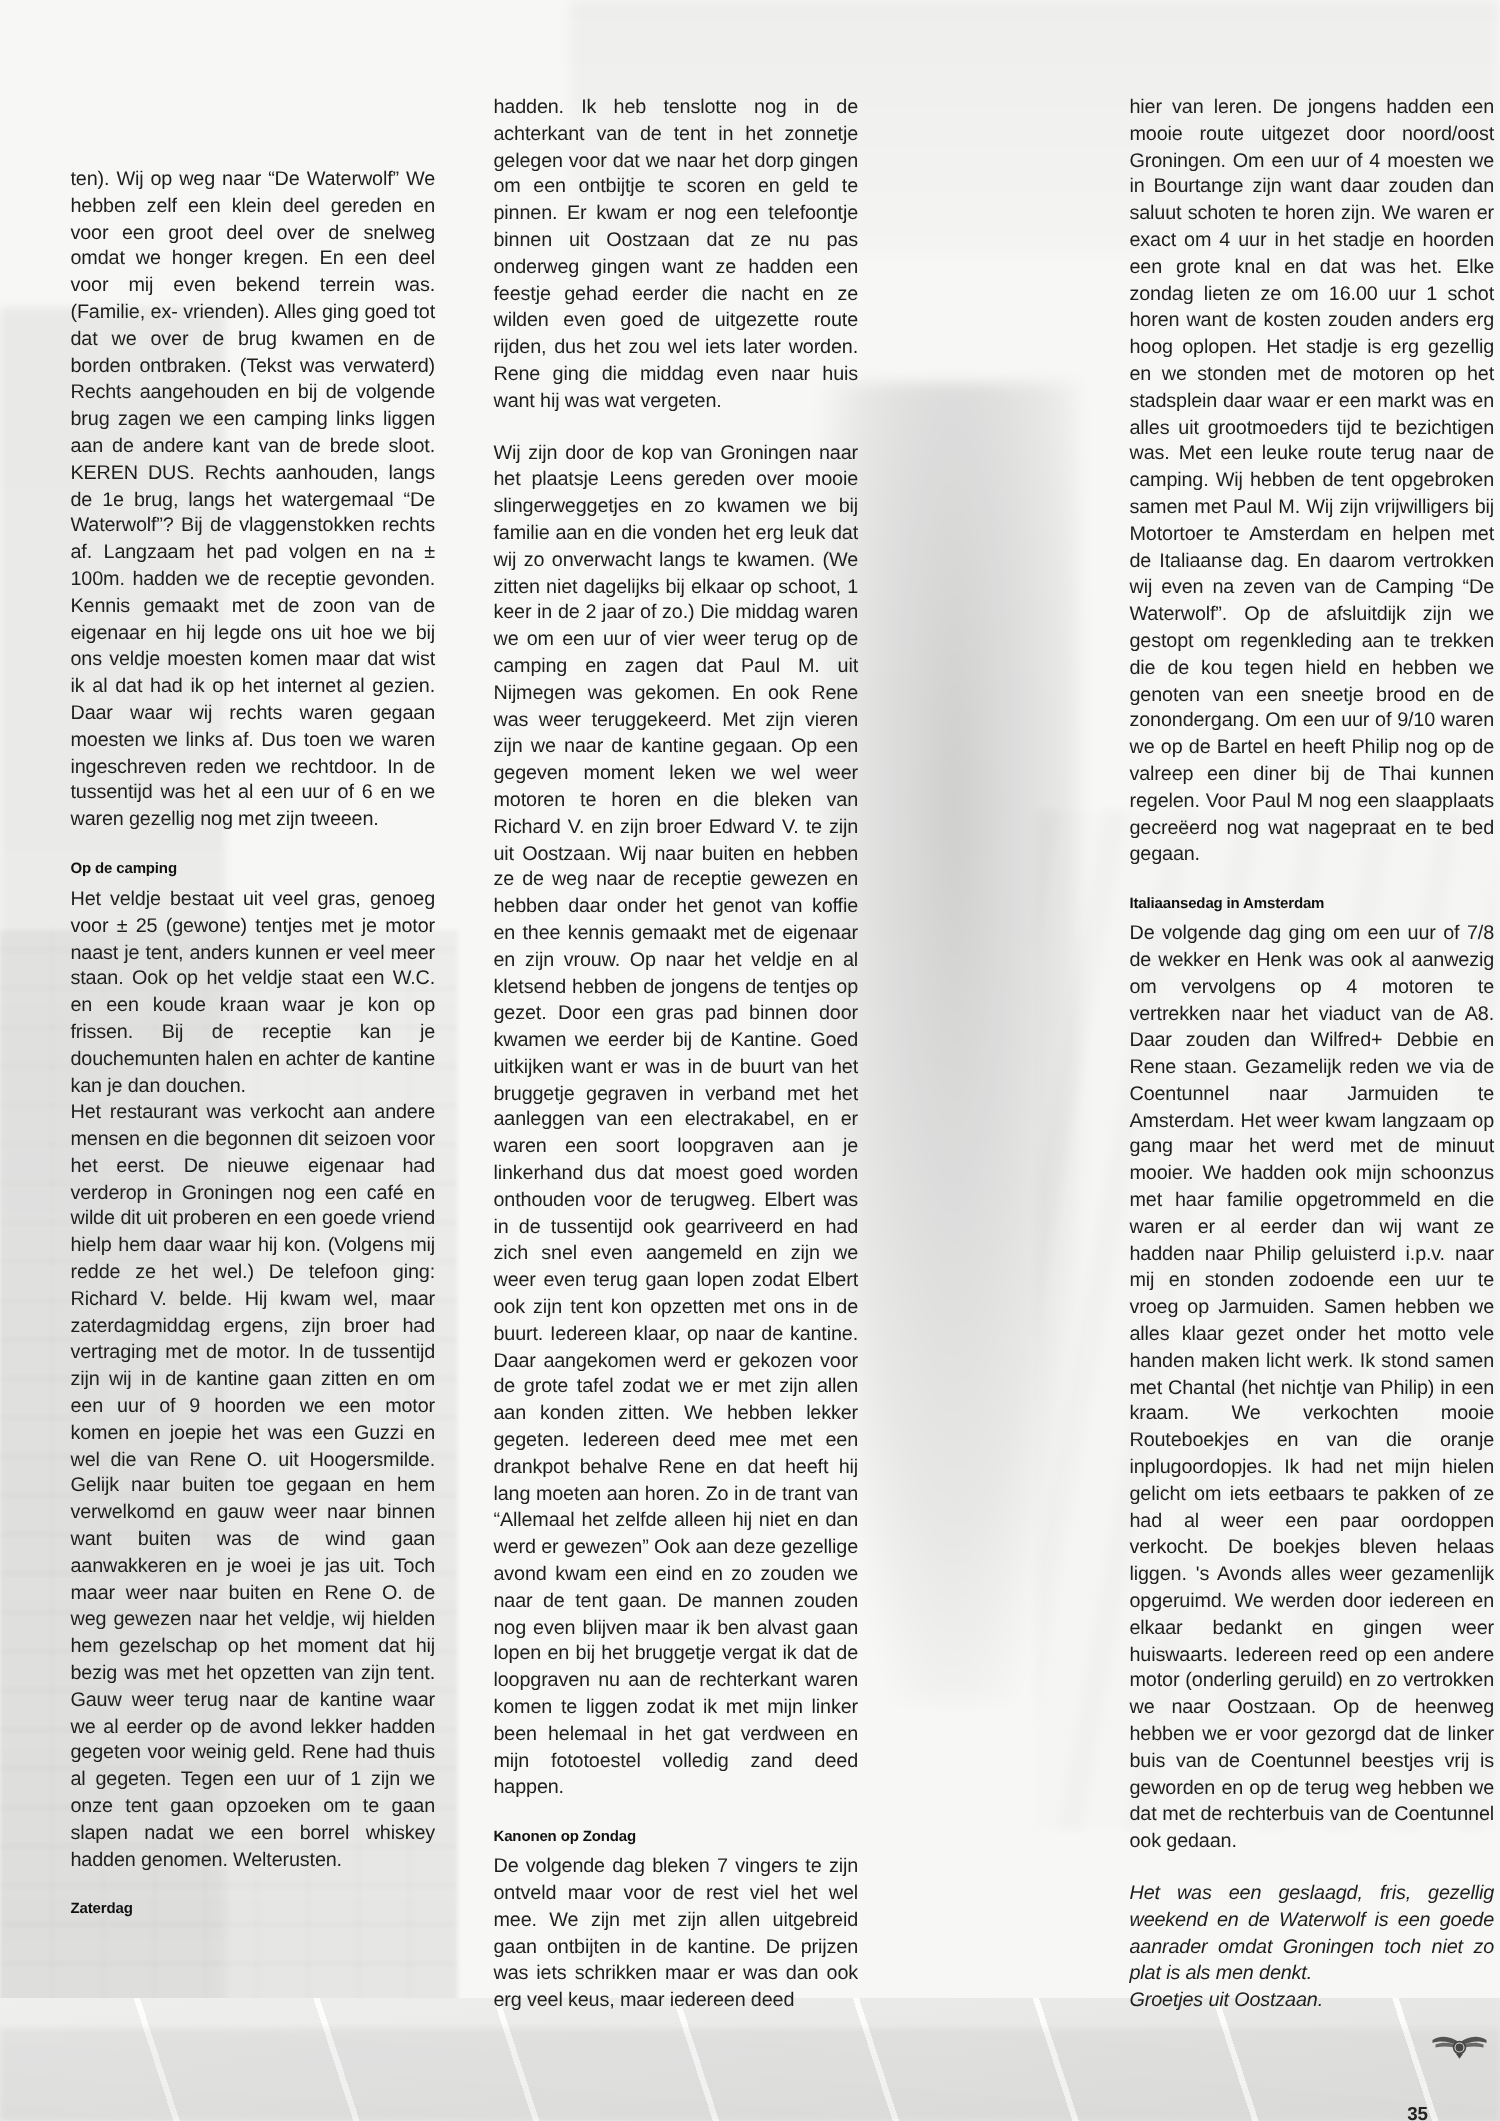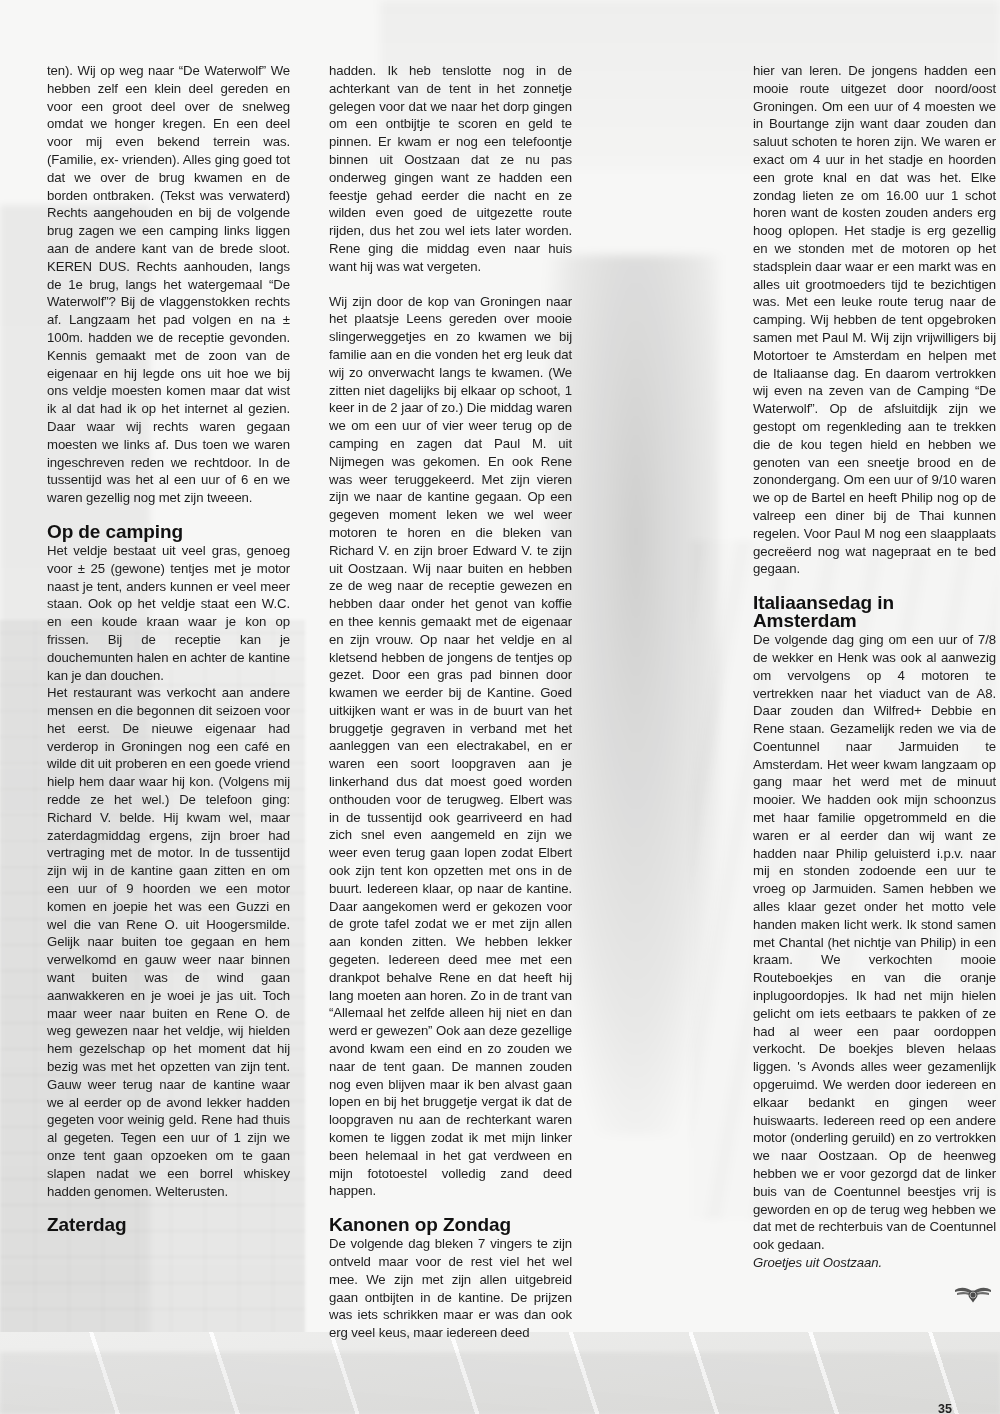--- a/index.html
+++ b/index.html
@@ -32,26 +32,26 @@
          repeating-linear-gradient(72deg,transparent 0 110px,rgba(255,255,255,0.9) 110px 114px),
          linear-gradient(170deg,#efefee,#e3e3e1);
        }
   .ph-pavement2{left:0;top:1352px;width:1000px;height:62px;
        background:linear-gradient(185deg,rgba(0,0,0,0.03),rgba(0,0,0,0.06));filter:blur(2px);}
 
   
   .col{position:absolute;top:62px;width:243px;text-align:justify;
        font-size:13.2px;line-height:17.8px;letter-spacing:-0.1px;
        hyphens:auto;-webkit-hyphens:auto;}
-  .col1{left:47px;}
+  .col1{left:47px;margin-top:48px;}
   .col2{left:329px;}
   .col3{left:753px;}
   .col p{margin:0;}
   .col p.gap{margin-top:17px;}
-  .col h2{margin:16px 0 1px 0;font-size:19px;line-height:18px;
+  .col h2{margin:16px 0 1px 0;font-size:10px;line-height:18px;
           font-weight:bold;color:#111;text-align:left;letter-spacing:-0.1px;}
   .closing{font-style:italic;}
   .closing.gap{margin-top:17px;}
 
   .logo{margin-top:12px;text-align:right;padding-right:4px;}
   .logo svg{width:38px;height:20px;opacity:.85;}
 
   .page-number{position:absolute;right:48px;top:1402px;
        font-size:12.5px;font-weight:bold;color:#222;}
 </style>
@@ -82,20 +82,21 @@
     <p>hadden. Ik heb tenslotte nog in de achterkant van de tent in het zonnetje gelegen voor dat we naar het dorp gingen om een ontbijtje te scoren en geld te pinnen. Er kwam er nog een telefoontje binnen uit Oostzaan dat ze nu pas onderweg gingen want ze hadden een feestje gehad eerder die nacht en ze wilden even goed de uitgezette route rijden, dus het zou wel iets later worden. Rene ging die middag even naar huis want hij was wat vergeten.</p>
     <p class="gap">Wij zijn door de kop van Groningen naar het plaatsje Leens gereden over mooie slingerweggetjes en zo kwamen we bij familie aan en die vonden het erg leuk dat wij zo onverwacht langs te kwamen. (We zitten niet dagelijks bij elkaar op schoot, 1 keer in de 2 jaar of zo.) Die middag waren we om een uur of vier weer terug op de camping en zagen dat Paul M. uit Nijmegen was gekomen. En ook Rene was weer teruggekeerd. Met zijn vieren zijn we naar de kantine gegaan. Op een gegeven moment leken we wel weer motoren te horen en die bleken van Richard V. en zijn broer Edward V. te zijn uit Oostzaan. Wij naar buiten en hebben ze de weg naar de receptie gewezen en hebben daar onder het genot van koffie en thee kennis gemaakt met de eigenaar en zijn vrouw. Op naar het veldje en al kletsend hebben de jongens de tentjes op gezet. Door een gras pad binnen door kwamen we eerder bij de Kantine. Goed uitkijken want er was in de buurt van het bruggetje gegraven in verband met het aanleggen van een electrakabel, en er waren een soort loopgraven aan je linkerhand dus dat moest goed worden onthouden voor de terugweg. Elbert was in de tussentijd ook gearriveerd en had zich snel even aangemeld en zijn we weer even terug gaan lopen zodat Elbert ook zijn tent kon opzetten met ons in de buurt. Iedereen klaar, op naar de kantine. Daar aangekomen werd er gekozen voor de grote tafel zodat we er met zijn allen aan konden zitten. We hebben lekker gegeten. Iedereen deed mee met een drankpot behalve Rene en dat heeft hij lang moeten aan horen. Zo in de trant van “Allemaal het zelfde alleen hij niet en dan werd er gewezen” Ook aan deze gezellige avond kwam een eind en zo zouden we naar de tent gaan. De mannen zouden nog even blijven maar ik ben alvast gaan lopen en bij het bruggetje vergat ik dat de loopgraven nu aan de rechterkant waren komen te liggen zodat ik met mijn linker been helemaal in het gat verdween en mijn fototoestel volledig zand deed happen.</p>
     <h2>Kanonen op Zondag</h2>
     <p>De volgende dag bleken 7 vingers te zijn ontveld maar voor de rest viel het wel mee. We zijn met zijn allen uitgebreid gaan ontbijten in de kantine. De prijzen was iets schrikken maar er was dan ook erg veel keus, maar iedereen deed</p>
   </div>
 
   <div class="col col3">
     <p>hier van leren. De jongens hadden een mooie route uitgezet door noord/oost Groningen. Om een uur of 4 moesten we in Bourtange zijn want daar zouden dan saluut schoten te horen zijn. We waren er exact om 4 uur in het stadje en hoorden een grote knal en dat was het. Elke zondag lieten ze om 16.00 uur 1 schot horen want de kosten zouden anders erg hoog oplopen. Het stadje is erg gezellig en we stonden met de motoren op het stadsplein daar waar er een markt was en alles uit grootmoeders tijd te bezichtigen was. Met een leuke route terug naar de camping. Wij hebben de tent opgebroken samen met Paul M. Wij zijn vrijwilligers bij Motortoer te Amsterdam en helpen met de Italiaanse dag. En daarom vertrokken wij even na zeven van de Camping “De Waterwolf”. Op de afsluitdijk zijn we gestopt om regenkleding aan te trekken die de kou tegen hield en hebben we genoten van een sneetje brood en de zonondergang. Om een uur of 9/10 waren we op de Bartel en heeft Philip nog op de valreep een diner bij de Thai kunnen regelen. Voor Paul M nog een slaapplaats gecreëerd nog wat nagepraat en te bed gegaan.</p>
     <h2>Italiaansedag in Amsterdam</h2>
     <p>De volgende dag ging om een uur of 7/8 de wekker en Henk was ook al aanwezig om vervolgens op 4 motoren te vertrekken naar het viaduct van de A8. Daar zouden dan Wilfred+ Debbie en Rene staan. Gezamelijk reden we via de Coentunnel naar Jarmuiden te Amsterdam. Het weer kwam langzaam op gang maar het werd met de minuut mooier. We hadden ook mijn schoonzus met haar familie opgetrommeld en die waren er al eerder dan wij want ze hadden naar Philip geluisterd i.p.v. naar mij en stonden zodoende een uur te vroeg op Jarmuiden. Samen hebben we alles klaar gezet onder het motto vele handen maken licht werk. Ik stond samen met Chantal (het nichtje van Philip) in een kraam. We verkochten mooie Routeboekjes en van die oranje inplugoordopjes. Ik had net mijn hielen gelicht om iets eetbaars te pakken of ze had al weer een paar oordoppen verkocht. De boekjes bleven helaas liggen. 's Avonds alles weer gezamenlijk opgeruimd. We werden door iedereen en elkaar bedankt en gingen weer huiswaarts. Iedereen reed op een andere motor (onderling geruild) en zo vertrokken we naar Oostzaan. Op de heenweg hebben we er voor gezorgd dat de linker buis van de Coentunnel beestjes vrij is geworden en op de terug weg hebben we dat met de rechterbuis van de Coentunnel ook gedaan.</p>
+    <p class="closing gap">Het was een geslaagd, fris, gezellig weekend en de Waterwolf is een goede aanrader omdat Groningen toch niet zo plat is als men denkt.</p>
     <p class="closing">Groetjes uit Oostzaan.</p>
     <div class="logo">
       <svg viewBox="0 0 76 40" xmlns="http://www.w3.org/2000/svg">
         <path d="M2 12 C14 4, 28 8, 36 14 L36 20 C26 14, 12 12, 2 16 Z" fill="#3a3a3a"></path>
         <path d="M74 12 C62 4, 48 8, 40 14 L40 20 C50 14, 64 12, 74 16 Z" fill="#3a3a3a"></path>
         <path d="M6 18 C16 14, 30 16, 36 20 L36 24 C28 20, 16 20, 6 22 Z" fill="#555"></path>
         <path d="M70 18 C60 14, 46 16, 40 20 L40 24 C48 20, 60 20, 70 22 Z" fill="#555"></path>
         <circle cx="38" cy="22" r="9" fill="#2e2e2e"></circle>
         <circle cx="38" cy="22" r="6" fill="none" stroke="#d8d8d8" stroke-width="1.4"></circle>
         <path d="M33 30 L38 37 L43 30 Z" fill="#2e2e2e"></path>

